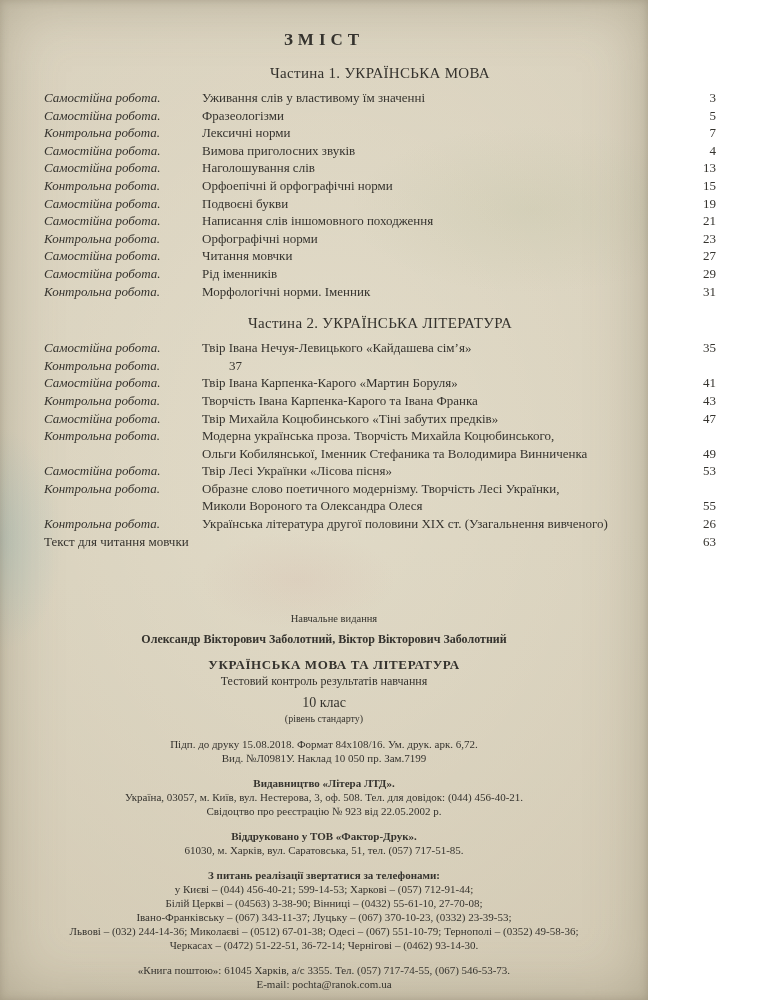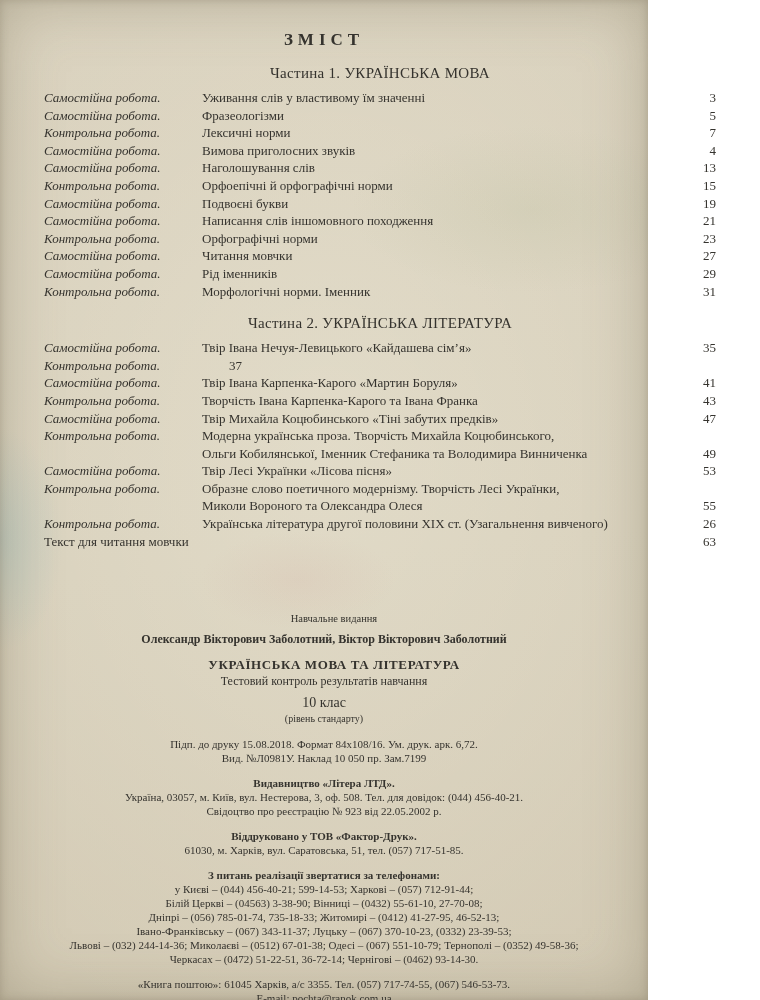--- a/index.html
+++ b/index.html
@@ -192,21 +192,20 @@
         <div class="imp-line">Свідоцтво про реєстрацію № 923 від 22.05.2002 р.</div>
       </div>
     <div class="imp-block bold-first">
         <div class="imp-line">Віддруковано у ТОВ «Фактор-Друк».</div>
         <div class="imp-line">61030, м. Харків, вул. Саратовська, 51, тел. (057) 717-51-85.</div>
       </div>
     <div class="imp-block bold-first">
         <div class="imp-line">З питань реалізації звертатися за телефонами:</div>
         <div class="imp-line">у Києві – (044) 456-40-21; 599-14-53; Харкові – (057) 712-91-44;</div>
         <div class="imp-line">Білій Церкві – (04563) 3-38-90; Вінниці – (0432) 55-61-10, 27-70-08;</div>
-        <div class="imp-line">Дніпрі – (056) 785-01-74, 735-18-33; Житомирі – (0412) 41-27-95, 46-52-13;</div>
         <div class="imp-line">Івано-Франківську – (067) 343-11-37; Луцьку – (067) 370-10-23, (0332) 23-39-53;</div>
         <div class="imp-line">Львові – (032) 244-14-36; Миколаєві – (0512) 67-01-38; Одесі – (067) 551-10-79; Тернополі – (0352) 49-58-36;</div>
         <div class="imp-line">Черкасах – (0472) 51-22-51, 36-72-14; Чернігові – (0462) 93-14-30.</div>
       </div>
     <div class="imp-block">
         <div class="imp-line">«Книга поштою»: 61045 Харків, а/с 3355. Тел. (057) 717-74-55, (067) 546-53-73.</div>
         <div class="imp-line">E-mail: pochta@ranok.com.ua</div>
       </div>
   </div>
 </div>

